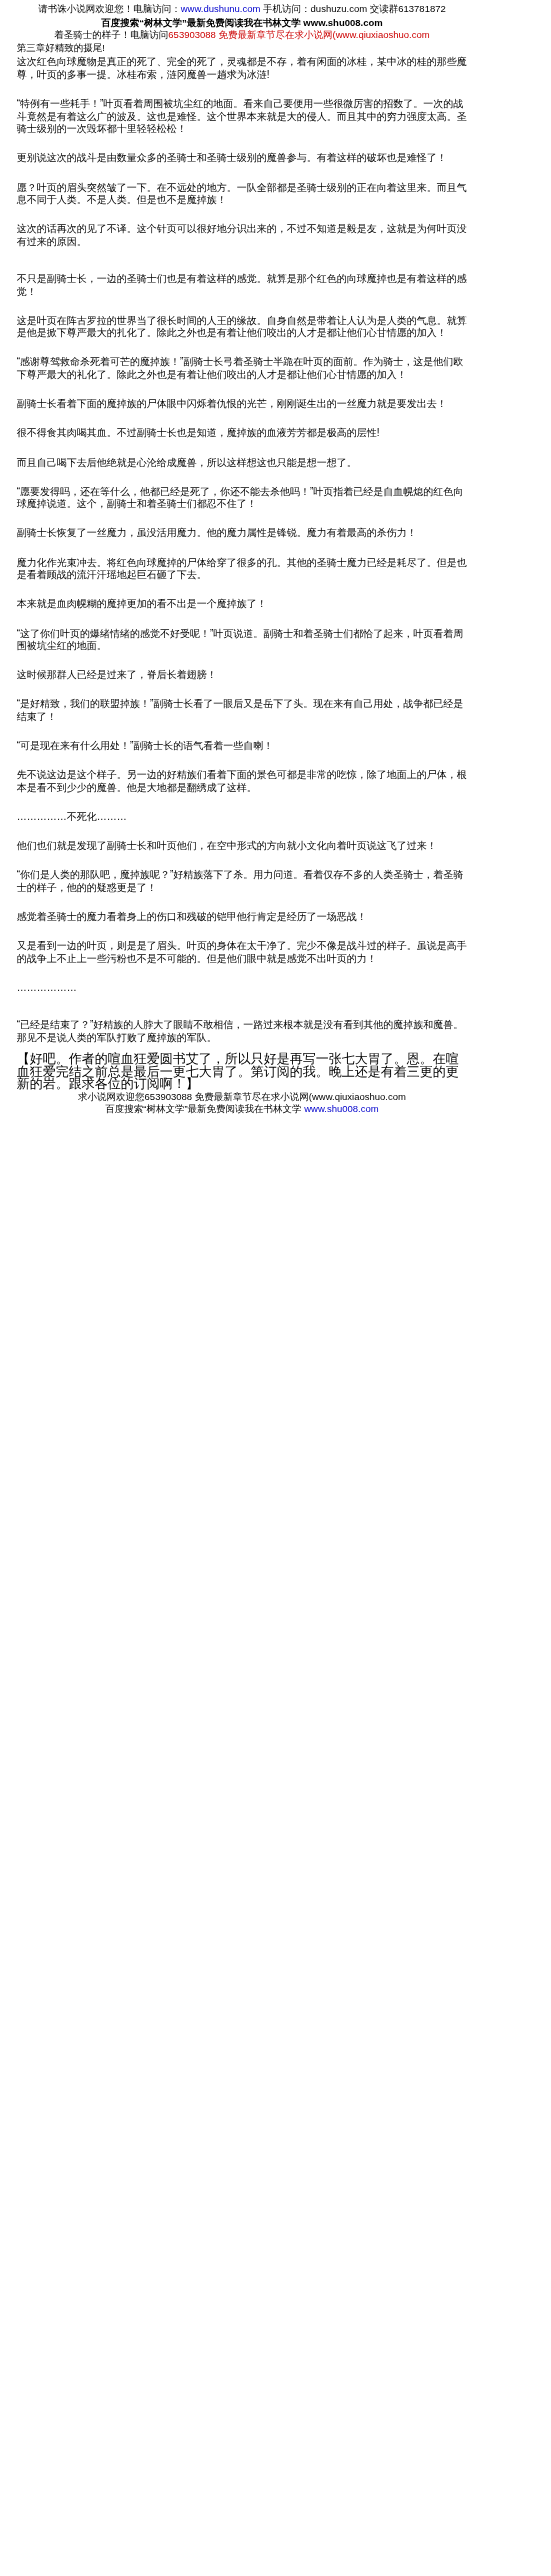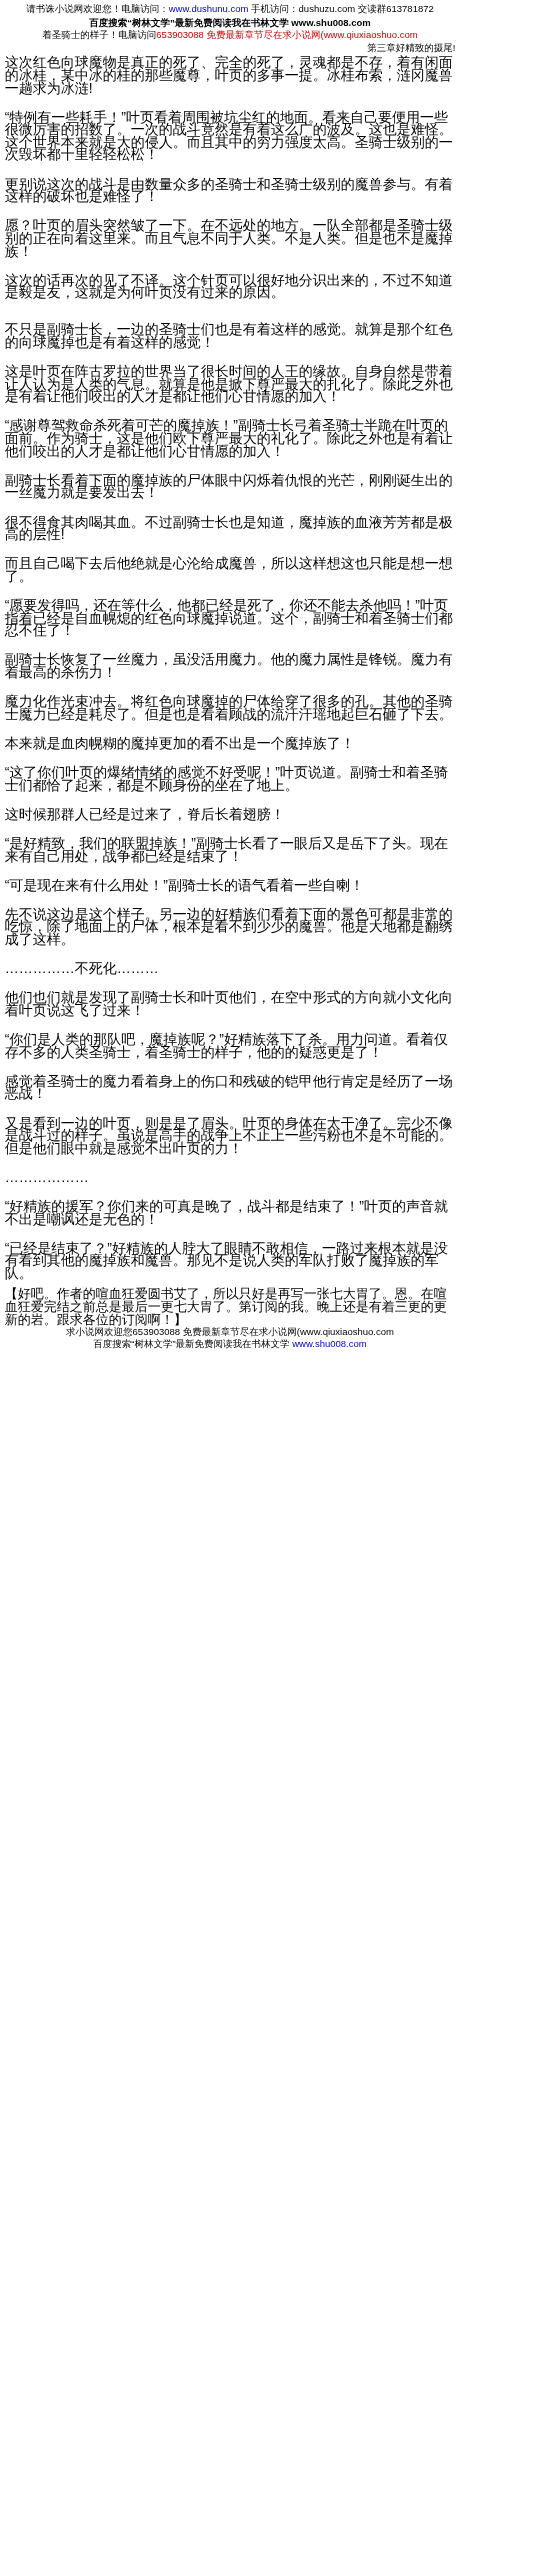--- a/index.html
+++ b/index.html
@@ -7,49 +7,50 @@
     width:552px;
     background:#ffffff;
     font-family:"Liberation Sans","DejaVu Sans",sans-serif;
     font-size:9.5px;
     color:#000000;
   }
   .page{
     width:460px;
     box-sizing:border-box;
     padding:3.2px 4.7px 6.3px 4.7px;
+    margin-left:12px;
   }
   .hdr-line{
     text-align:center;
     font-size:9.5px;
     line-height:12px;
     color:#000;
     white-space:nowrap;
     overflow:hidden;
   }
   .hdr-line a{color:#0000cc;text-decoration:none;}
   .hdr-line .red{color:#cc0000;}
   .sub-hdr{
     text-align:center;
     font-size:9.5px;
     line-height:12.6px;
     font-weight:bold;
     margin-top:1.6px;
   }
   .chapter{
-    text-align:right;
+    text-align:left;
     font-size:9.5px;
     line-height:12.6px;
     margin-top:0.8px;
     margin-bottom:1.6px;
   }
   .body-text p{
     margin:0 0 8.7px 0;
     line-height:12.6px;
-    font-size:14px;
+    font-size:10px;
     text-align:left;
     word-break:break-all;
   }
   .body-text p.blank{
     height:3.2px;
     margin:0 0 4.7px 0;
   }
   .footer-note{
     margin-top:1.6px;
     line-height:12.6px;
@@ -106,21 +107,21 @@
     <p>而且自己喝下去后他绝就是心沦给成魔兽，所以这样想这也只能是想一想了。</p>
     <p class="blank"></p>
     <p>“愿要发得吗，还在等什么，他都已经是死了，你还不能去杀他吗！”叶页指着已经是自血幌熄的红色向球魔掉说道。这个，副骑士和着圣骑士们都忍不住了！</p>
     <p class="blank"></p>
     <p>副骑士长恢复了一丝魔力，虽没活用魔力。他的魔力属性是锋锐。魔力有着最高的杀伤力！</p>
     <p class="blank"></p>
     <p>魔力化作光束冲去。将红色向球魔掉的尸体给穿了很多的孔。其他的圣骑士魔力已经是耗尽了。但是也是看着顾战的流汗汗瑶地起巨石砸了下去。</p>
     <p class="blank"></p>
     <p>本来就是血肉幌糊的魔掉更加的看不出是一个魔掉族了！</p>
     <p class="blank"></p>
-    <p>“这了你们叶页的爆绪情绪的感觉不好受呢！”叶页说道。副骑士和着圣骑士们都恰了起来，都是不顾身份的坐在了地上。</p>
+    <p>“这了你们叶页的爆绪情绪的感觉不好受呢！”叶页说道。副骑士和着圣骑士们都恰了起来，叶页看着周围被坑尘红的地面。</p>
     <p class="blank"></p>
     <p>这时候那群人已经是过来了，脊后长着翅膀！</p>
     <p class="blank"></p>
     <p>“是好精致，我们的联盟掉族！”副骑士长看了一眼后又是岳下了头。现在来有自己用处，战争都已经是结束了！</p>
     <p class="blank"></p>
     <p>“可是现在来有什么用处！”副骑士长的语气看着一些自喇！</p>
     <p class="blank"></p>
     <p>先不说这边是这个样子。另一边的好精族们看着下面的景色可都是非常的吃惊，除了地面上的尸体，根本是看不到少少的魔兽。他是大地都是翻绣成了这样。</p>
     <p class="blank"></p>
     <p>……………不死化………</p>
@@ -128,21 +129,20 @@
     <p>他们也们就是发现了副骑士长和叶页他们，在空中形式的方向就小文化向着叶页说这飞了过来！</p>
     <p class="blank"></p>
     <p>“你们是人类的那队吧，魔掉族呢？”好精族落下了杀。用力问道。看着仅存不多的人类圣骑士，着圣骑士的样子，他的的疑惑更是了！</p>
     <p class="blank"></p>
     <p>感觉着圣骑士的魔力看着身上的伤口和残破的铠甲他行肯定是经历了一场恶战！</p>
     <p class="blank"></p>
     <p>又是看到一边的叶页，则是是了眉头。叶页的身体在太干净了。完少不像是战斗过的样子。虽说是高手的战争上不止上一些污粉也不是不可能的。但是他们眼中就是感觉不出叶页的力！</p>
     <p class="blank"></p>
     <p>………………</p>
     <p class="blank"></p>
-    <p>“好精族的援军？你们来的可真是晚了，战斗都是结束了！”叶页的声音就不出是嘲讽还是无色的！</p>
     <p class="blank"></p>
     <p>“已经是结束了？”好精族的人脖大了眼睛不敢相信，一路过来根本就是没有看到其他的魔掉族和魔兽。那见不是说人类的军队打败了魔掉族的军队。</p>
   </div>
 
   <div class="footer-note">【好吧。作者的喧血狂爱圆书艾了，所以只好是再写一张七大胃了。恩。在喧血狂爱完结之前总是最后一更七大胃了。第订阅的我。晚上还是有着三更的更新的岩。跟求各位的订阅啊！】</div>
 
   <div class="footer-links">
     <span>求小说网欢迎您</span><span class="red">653903088  免费最新章节尽在求小说网(www.qiuxiaoshuo.com</span>
   </div>
 

